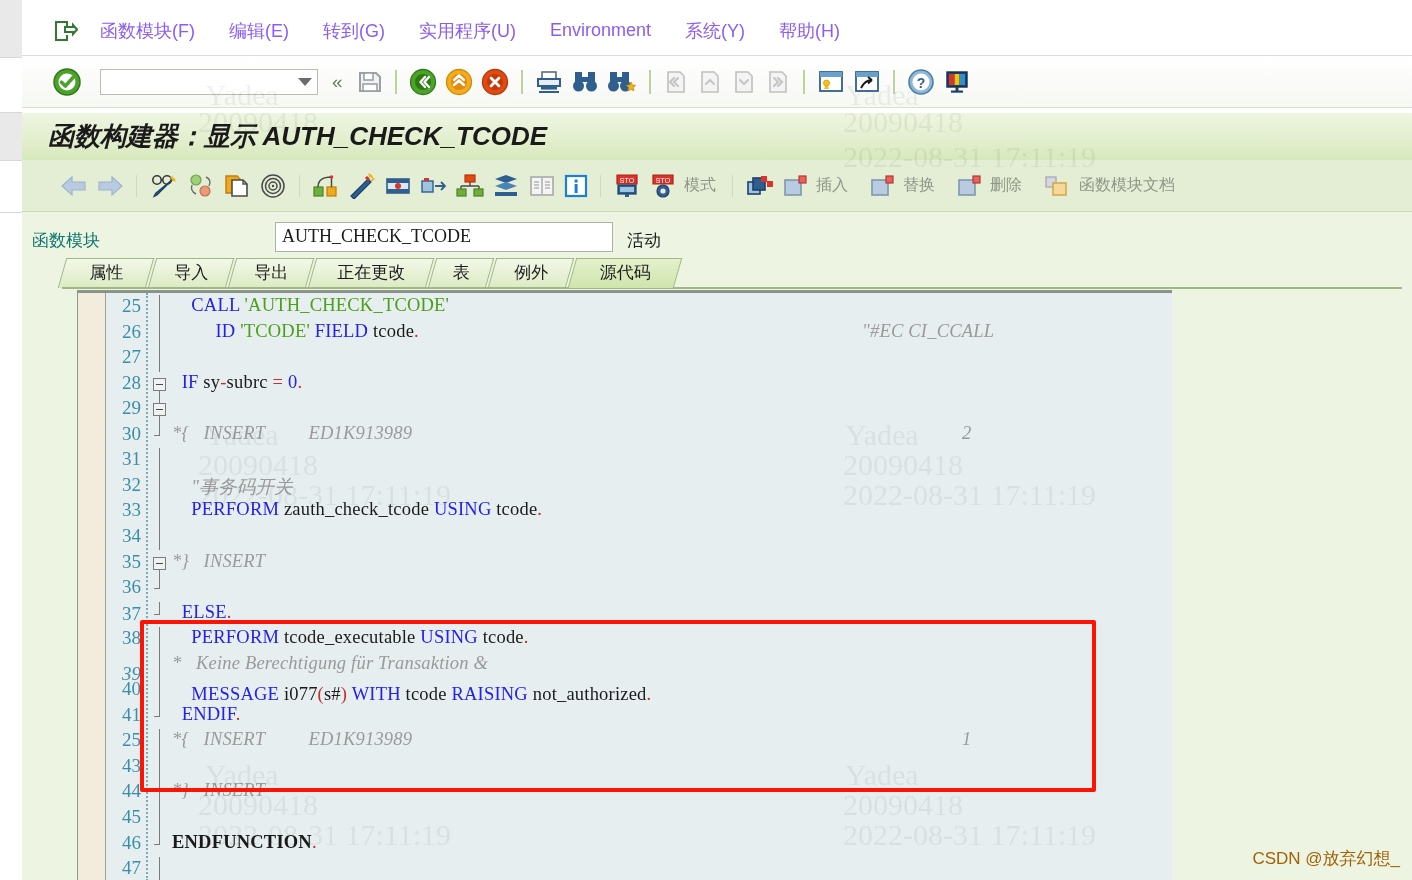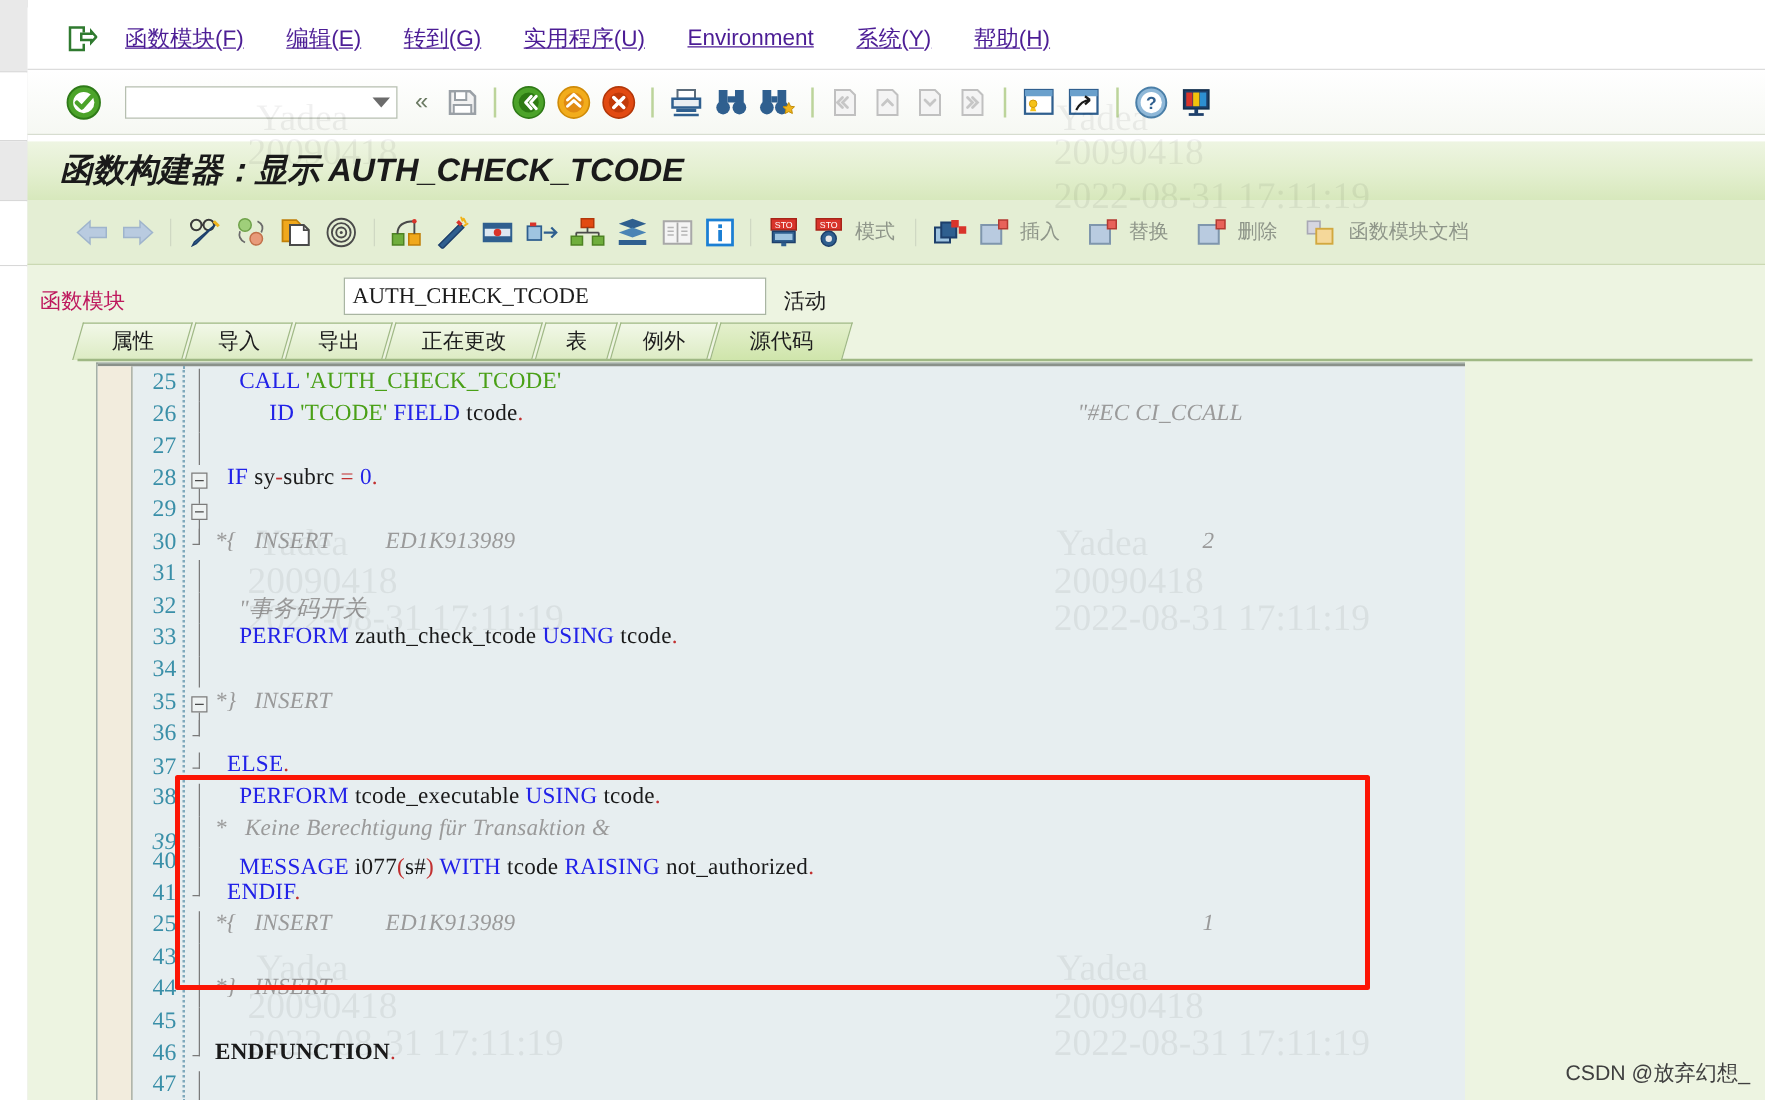--- a/index.html
+++ b/index.html
@@ -19,22 +19,22 @@
   .topstrip { position:absolute; left:0; top:0; width:1412px; height:6px; background:#ffffff; }
 
   
   .menubar {
     position:absolute; left:22px; top:6px; width:1390px; height:50px;
     background:#ffffff; border-bottom:1px solid #dcdcdc;
     display:flex; align-items:center; padding-left:30px;
   }
   .menubar .sapicon { width:26px; height:26px; margin-right:22px; flex:0 0 auto; position:relative; }
   .menu-item {
-    font-size:18px; color:#4c1d95; margin-right:34px; white-space:nowrap;
-    letter-spacing:0px; cursor:default;text-decoration:underline;
+    font-size:18px; color:#8b5cf6; margin-right:34px; white-space:nowrap;
+    letter-spacing:0px; cursor:default;
   }
 
   
   .toolbar1 {
     position:absolute; left:22px; top:56px; width:1390px; height:52px;
     background:linear-gradient(#ffffff,#f6f8f3);
     border-bottom:1px solid #d7ddd0;
     display:flex; align-items:center; padding-left:26px;
   }
   .tb-sep { width:2px; height:24px; background:#bcd49a; margin:0 8px; flex:0 0 auto; }
@@ -69,21 +69,21 @@
     display:flex; align-items:center; padding-left:34px;
   }
   .tb2lbl { font-size:16px; color:#8f968a; margin:0 8px 0 3px; white-space:nowrap; }
 
   
   .work {
     position:absolute; left:22px; top:212px; width:1390px; height:668px;
     background:#edf4e1;
   }
   .fmrow { position:absolute; left:10px; top:10px; width:1370px; height:34px; }
-  .fmlabel { position:absolute; left:0px; top:7px; font-size:17px; color:#be185d; }
+  .fmlabel { position:absolute; left:0px; top:7px; font-size:17px; color:#0f766e; }
   .fmbox {
     position:absolute; left:243px; top:0px; width:338px; height:30px;
     border:1px solid #a9b5a2; background:#ffffff;
     font-family:"Liberation Serif", serif; font-size:18px; color:#1a1a1a;
     padding:3px 6px;
   }
   .fmstatus { position:absolute; left:595px; top:7px; font-size:17px; color:#1d1d1d; }
 
   
   .tabstrip { position:absolute; left:40px; top:46px; width:1340px; height:30px; }
@@ -142,21 +142,21 @@
     position:absolute; left:118px; top:408px; width:956px; height:172px;
     border:4px solid #fc1505; border-radius:2px; pointer-events:none; z-index:60;
   }
 
   
   .wm {
     position:absolute; color:#000; opacity:0.055; pointer-events:none; z-index:40;
     font-family:"Liberation Serif", serif; white-space:nowrap;
   }
   .csdn {
-    position:absolute; right:12px; bottom:10px; font-size:17px; color:#404040;
+    position:absolute; right:12px; bottom:10px; font-size:17px; color:#a16207;
     font-family:"Liberation Sans", sans-serif; z-index:70; white-space:nowrap;
   }
 
   
   .ico { position:relative; flex:0 0 auto; margin:0 4px; }
   .ico svg { display:block; }
 </style>
 </head>
 <body>
 

